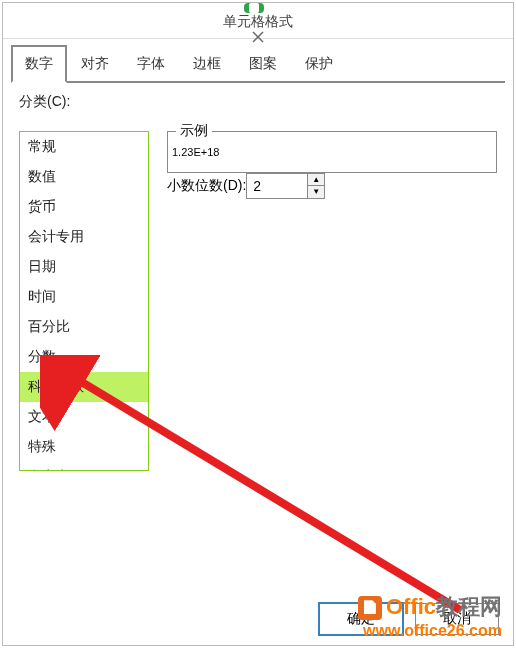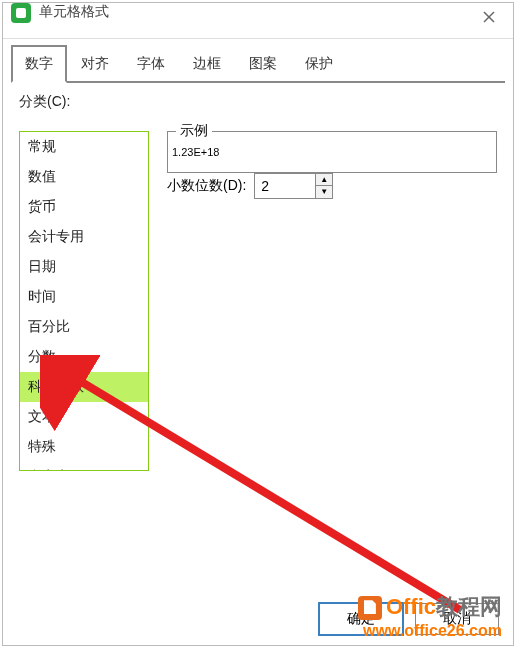--- a/index.html
+++ b/index.html
@@ -16,22 +16,24 @@
       border: 1px solid #bbb;
       width: 512px;
       height: 644px;
       margin: 2px;
       background: #fff;
       position: relative;
     }
     .titlebar {
       height: 36px;
       display: flex;
+      align-items: center;
       padding: 0 8px;
       border-bottom: 1px solid #ddd;
+      flex-direction: column;
     }
     .app-icon {
       width: 20px;
       height: 20px;
       background: #2ba843;
       border-radius: 4px;
       display: flex;
       align-items: center;
       justify-content: center;
       margin-right: 8px;
@@ -122,21 +124,21 @@
       padding: 0 4px;
       font-size: 14px;
     }
     .example-value {
       margin-top: 6px;
       font-size: 11px;
     }
     .decimal-row {
       display: flex;
       align-items: center;
-      gap: 8px;
+      gap: 0;
     }
     .decimal-label {
       font-size: 14px;
     }
     .spinner {
       display: flex;
       border: 1px solid #888;
     }
     .spinner-input {
       width: 60px;

